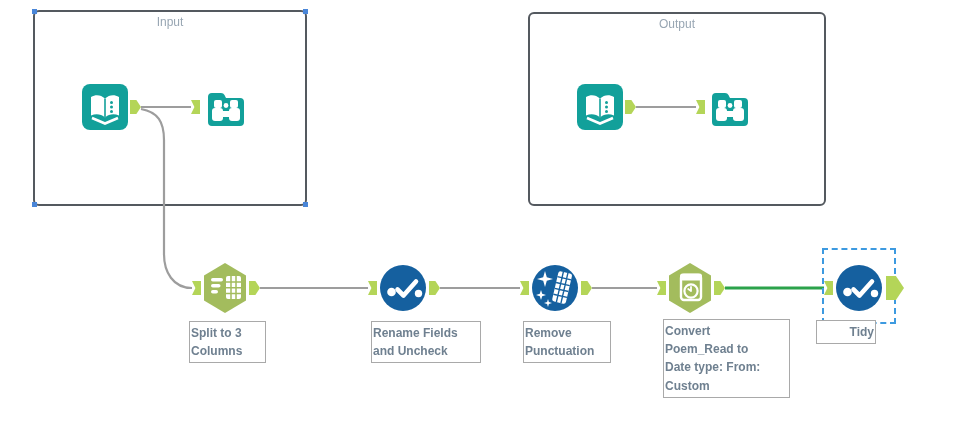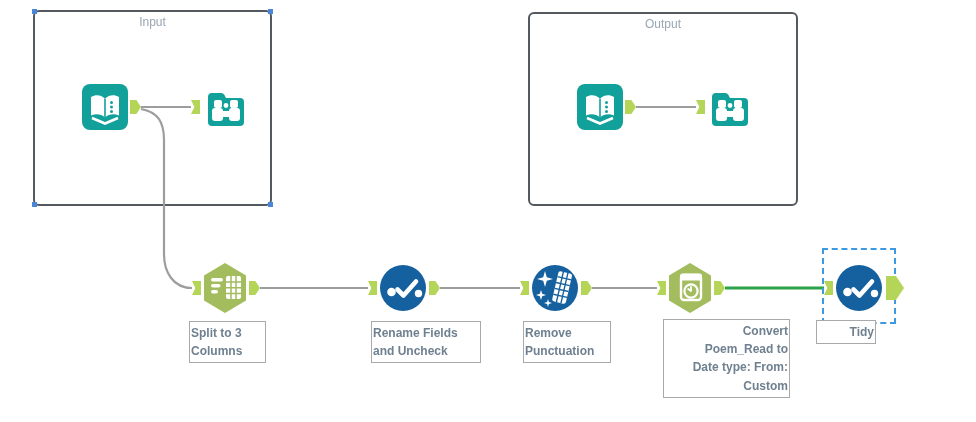--- a/index.html
+++ b/index.html
@@ -53,29 +53,29 @@
     color:var(--c-annotation_text);font-size:12px;font-weight:bold;
     line-height:1.52;padding:2px 1px;white-space:pre-line;z-index:3;
     box-sizing:border-box;
   }
 </style>
 </head>
 <body>
 
 <div id="canvas">
 
-  <div class="tool-container" style="left:33px;top:10px;width:239px;height:196px;">
+  <div class="tool-container" style="left:33px;top:10px;width:274px;height:196px;">
     <div class="container-label">Input</div>
     <div class="handle" style="left:-3px;top:-3px;"></div>
     <div class="handle" style="right:-3px;top:-3px;"></div>
     <div class="handle" style="left:-3px;bottom:-3px;"></div>
     <div class="handle" style="right:-3px;bottom:-3px;"></div>
   </div>
 
-  <div class="tool-container" style="left:528px;top:12px;width:270px;height:194px;">
+  <div class="tool-container" style="left:528px;top:12px;width:298px;height:194px;">
     <div class="container-label">Output</div>
   </div>
 
   <svg id="wires" width="976" height="422">
     <path class="wire" d="M141,107 L191,107"></path>
     <path class="wire" d="M141,109 C158,112 164,122 164,140 L164,254 C164,272 173,288 192,288"></path>
     <path class="wire" d="M636,107 L696,107"></path>
     <path class="wire" d="M260,288 L368,288"></path>
     <path class="wire" d="M440,288 L520,288"></path>
     <path class="wire" d="M592,288 L657,288"></path>
@@ -197,19 +197,19 @@
   </div>
   <div class="anchor anchor-in" style="left:824px;top:281px;"></div>
   <div class="anchor anchor-out-big" style="left:886px;top:276px;"></div>
 
   <div class="annotation" style="left:189px;top:321px;width:77px;">Split to 3
 Columns</div>
   <div class="annotation" style="left:371px;top:321px;width:110px;">Rename Fields
 and Uncheck</div>
   <div class="annotation" style="left:523px;top:321px;width:88px;">Remove
 Punctuation</div>
-  <div class="annotation" style="left:663px;top:319px;width:127px;text-align:right;">Convert
+  <div class="annotation" style="left:663px;top:319px;width:127px;">Convert
 Poem_Read to
 Date type: From:
 Custom</div>
   <div class="annotation" style="left:816px;top:320px;width:60px;text-align:right;">Tidy</div>
 
 </div>
 
 </body></html>

